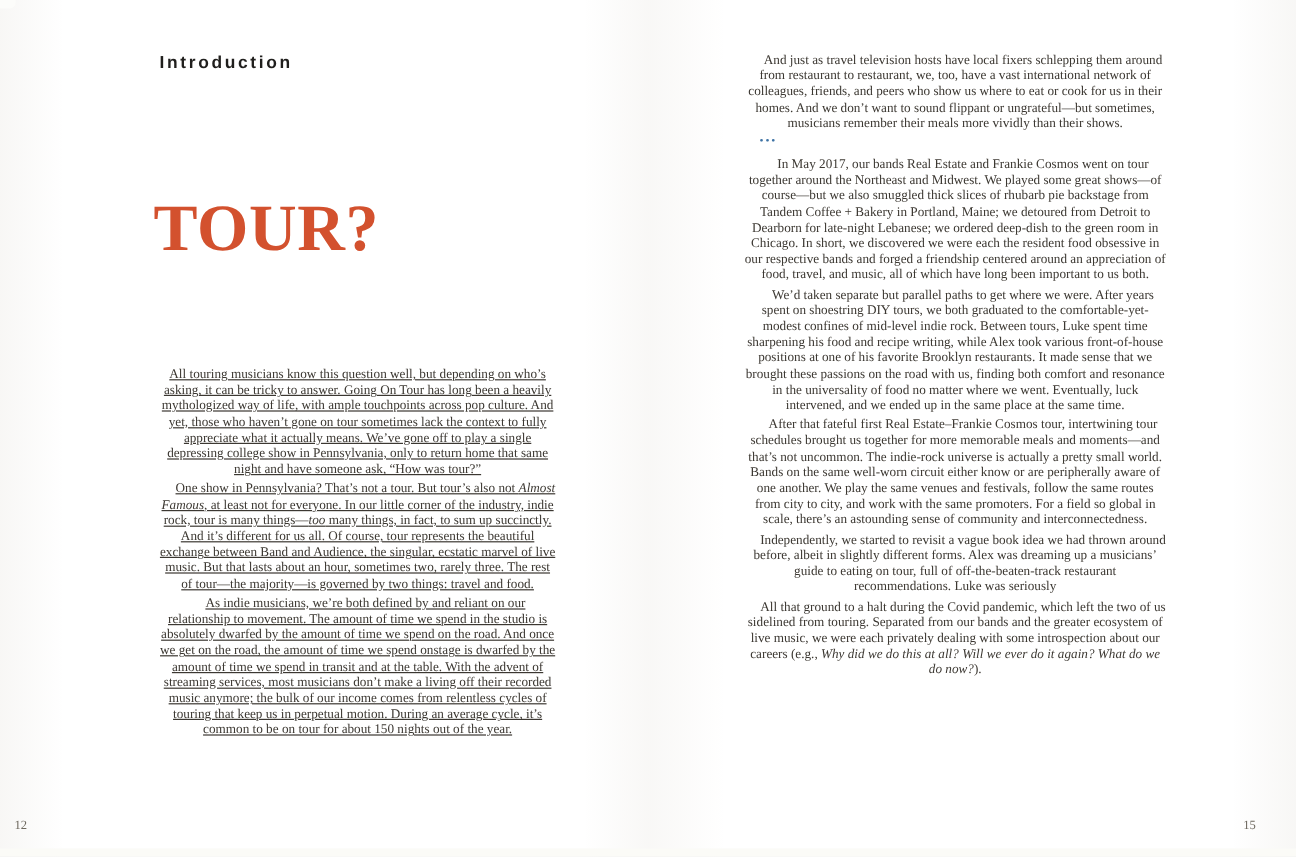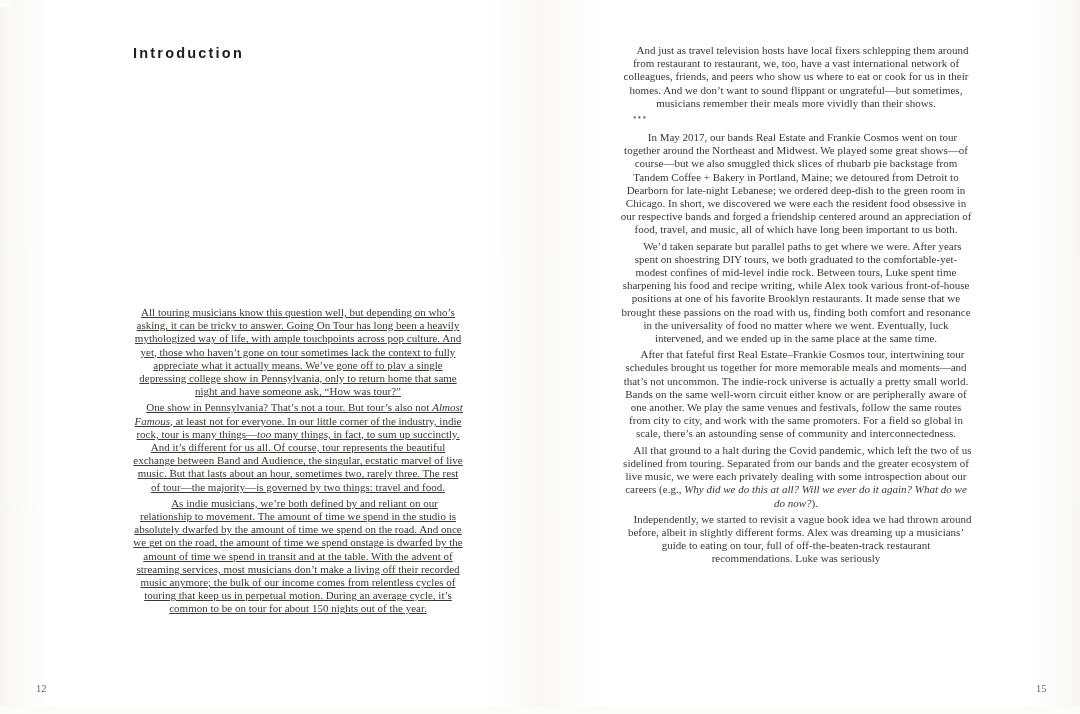--- a/index.html
+++ b/index.html
@@ -75,21 +75,21 @@
     color: #3d72a4;
     font-size: 9.5px;
     letter-spacing: 1.5px;
     line-height: 10px;
   }
   .folio {
     position: absolute;
     font-size: 10.5px;
     color: #6e695f;
   }
-  .folio-left { left: 36px; top: 683px; }
+  .folio-left { left: 12px; top: 683px; }
   .folio-right { left: 1036px; top: 683px; }
   .photo-edge-bottom {
     position: absolute;
     left: 0; bottom: 0;
     width: 1080px; height: 7px;
     background: #fbfbf7;
   }
   .photo-notch {
     position: absolute;
     left: 0; top: 0;
@@ -99,21 +99,21 @@
   }
 </style>
 </head>
 <body>
 
 <div class="canvas">
 
   <div>
     <div class="kicker">Introduction</div>
 
-    <h1 class="title"><br></h1>
+    <h1 class="title"><br><span>TOUR?</span></h1>
 
     <div class="body left-body">
         <p><span>All touring musicians know this question well, but depending on who’s asking, it can be tricky to answer. Going On Tour has long been a heavily mythologized way of life, with ample touchpoints across pop culture. And yet, those who haven’t gone on tour sometimes lack the context to fully appreciate what it actually means. We’ve gone off to play a single depressing college show in Pennsylvania, only to return home that same night and have someone ask, “How was tour?”</span></p>
         <p><span>One show in Pennsylvania? That’s not a tour. But tour’s also not </span><span class="it">Almost Famous</span><span>, at least not for everyone. In our little corner of the industry, indie rock, tour is many things—</span><span class="it">too</span><span> many things, in fact, to sum up succinctly. And it’s different for us all. Of course, tour represents the beautiful exchange between Band and Audience, the singular, ecstatic marvel of live music. But that lasts about an hour, sometimes two, rarely three. The rest of tour—the majority—is governed by two things: travel and food.</span></p>
         <p><span>As indie musicians, we’re both defined by and reliant on our relationship to movement. The amount of time we spend in the studio is absolutely dwarfed by the amount of time we spend on the road. And once we get on the road, the amount of time we spend onstage is dwarfed by the amount of time we spend in transit and at the table. With the advent of streaming services, most musicians don’t make a living off their recorded music anymore; the bulk of our income comes from relentless cycles of touring that keep us in perpetual motion. During an average cycle, it’s common to be on tour for about 150 nights out of the year.</span></p>
       </div>
 
     <div class="folio folio-left">12</div>
   </div>
 
@@ -122,22 +122,22 @@
       <div class="body">
           <p><span>And just as travel television hosts have local fixers schlepping them around from restaurant to restaurant, we, too, have a vast international network of colleagues, friends, and peers who show us where to eat or cook for us in their homes. And we don’t want to sound flippant or ungrateful—but sometimes, musicians remember their meals more vividly than their shows.</span></p>
         </div>
 
       <div class="divider">•••</div>
 
       <div class="body">
           <p><span>In May 2017, our bands Real Estate and Frankie Cosmos went on tour together around the Northeast and Midwest. We played some great shows—of course—but we also smuggled thick slices of rhubarb pie backstage from Tandem Coffee + Bakery in Portland, Maine; we detoured from Detroit to Dearborn for late-night Lebanese; we ordered deep-dish to the green room in Chicago. In short, we discovered we were each the resident food obsessive in our respective bands and forged a friendship centered around an appreciation of food, travel, and music, all of which have long been important to us both.</span></p>
           <p><span>We’d taken separate but parallel paths to get where we were. After years spent on shoestring DIY tours, we both graduated to the comfortable-yet-modest confines of mid-level indie rock. Between tours, Luke spent time sharpening his food and recipe writing, while Alex took various front-of-house positions at one of his favorite Brooklyn restaurants. It made sense that we brought these passions on the road with us, finding both comfort and resonance in the universality of food no matter where we went. Eventually, luck intervened, and we ended up in the same place at the same time.</span></p>
           <p><span>After that fateful first Real Estate–Frankie Cosmos tour, intertwining tour schedules brought us together for more memorable meals and moments—and that’s not uncommon. The indie-rock universe is actually a pretty small world. Bands on the same well-worn circuit either know or are peripherally aware of one another. We play the same venues and festivals, follow the same routes from city to city, and work with the same promoters. For a field so global in scale, there’s an astounding sense of community and interconnectedness.</span></p>
+          <p><span>Independently, we started to revisit a vague book idea we had thrown around before, albeit in slightly different forms. Alex was dreaming up a musicians’ guide to eating on tour, full of off-the-beaten-track restaurant recommendations. Luke was seriously</span></p>
           <p><span>All that ground to a halt during the Covid pandemic, which left the two of us sidelined from touring. Separated from our bands and the greater ecosystem of live music, we were each privately dealing with some introspection about our careers (e.g., </span><span class="it">Why did we do this at all? Will we ever do it again? What do we do now?</span><span>).</span></p>
-          <p><span>Independently, we started to revisit a vague book idea we had thrown around before, albeit in slightly different forms. Alex was dreaming up a musicians’ guide to eating on tour, full of off-the-beaten-track restaurant recommendations. Luke was seriously</span></p>
         </div>
     </div>
 
     <div class="folio folio-right">15</div>
   </div>
 
   <div class="photo-edge-bottom"></div>
   <div class="photo-notch"></div>
 </div>
 

